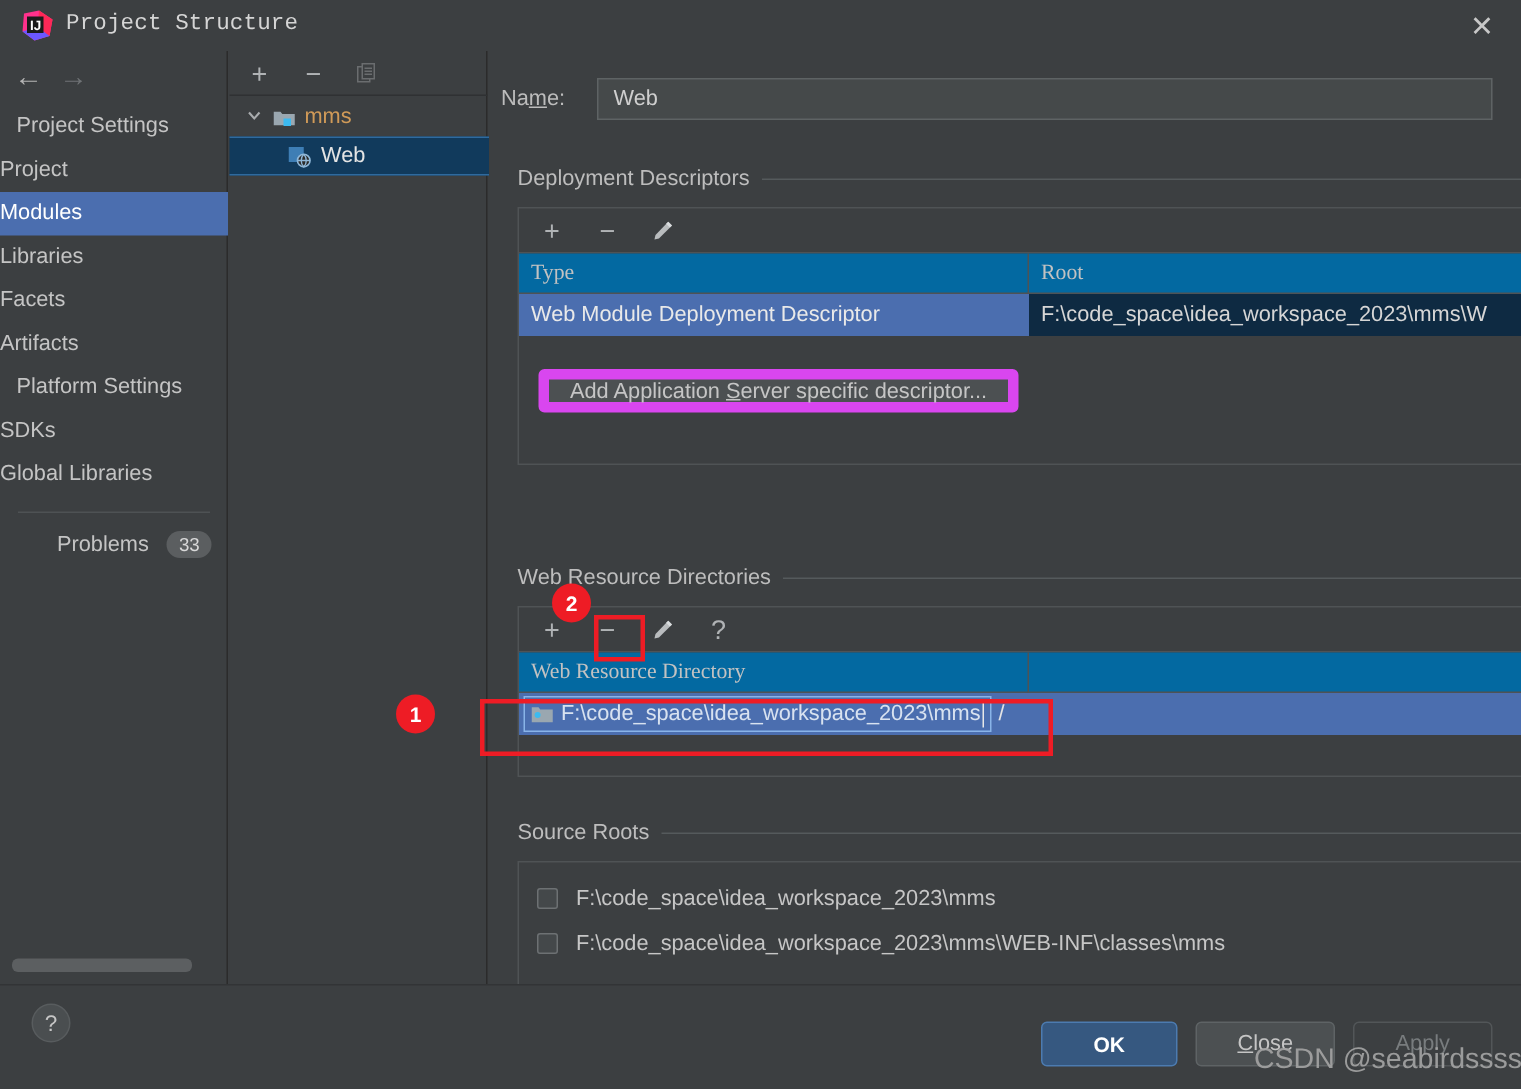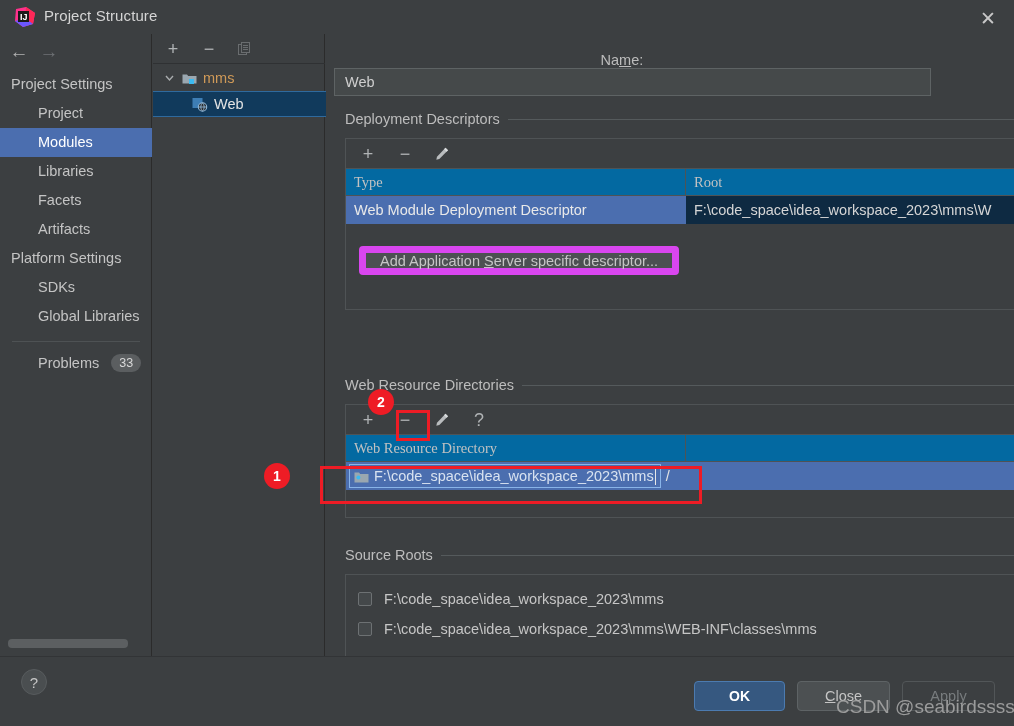--- a/index.html
+++ b/index.html
@@ -23,20 +23,21 @@
     display: flex; align-items: center; padding-left: 32px;
   }
   .ij-logo {
     position: absolute; left: 14px; top: 6px;
     width: 22px; height: 22px;
   }
   .title-text {
     position: absolute; left: 44px; top: 7px;
     font-size: 15px; color: #d5d5d5;
     letter-spacing: .1px;
+    font-family: Liberation Mono, monospace;
   }
   .close-btn {
     position: absolute; right: 16px; top: 8px;
     width: 20px; height: 20px;
     display: flex; align-items: center; justify-content: center;
     color: #c8c8c8; font-size: 19px; line-height: 1;
     cursor: pointer;
   }
 
   
@@ -57,21 +58,21 @@
   .nav-fwd   { left: 38px; color: #6f7275; }
 
   .side-list { position: absolute; left: 0; top: 36px; width: 152px; }
   .side-item {
     height: 29px; line-height: 29px;
     font-size: 14.5px; color: #c4c4c4;
     white-space: nowrap; overflow: hidden;
     cursor: pointer;
   }
   .side-group { padding-left: 11px; color: #c4c4c4; }
-  .side-leaf  { padding-left: 38px; }
+  .side-leaf  { }
   .side-item.selected {
     background: #4b6eaf; color: #ffffff;
   }
   .side-sep {
     margin: 10px 12px 6px 12px; height: 1px; background: #4e5254;
   }
   .side-problems {
     display: flex; align-items: center;
     padding-left: 38px; height: 29px;
     font-size: 14.5px; color: #c4c4c4;
@@ -134,21 +135,21 @@
   
   .main {
     position: absolute; left: 326px; top: 34px;
     width: 688px; height: 622px;
     background: #3c3f41;
     overflow: hidden;
   }
 
   .field-row {
     position: absolute; left: 8px; top: 18px;
-    display: flex; align-items: center; flex-direction: column;
+    display: flex; align-items: center;
   }
   .field-label { font-size: 14.5px; color: #bcbcbc; width: 64px; }
   .text-input {
     width: 597px; height: 28px;
     background: #45494a; border: 1px solid #5e6364;
     color: #cfcfcf; font-size: 14.5px;
     padding: 0 10px; line-height: 26px;
     font-family: "Liberation Sans", sans-serif;
   }
 

